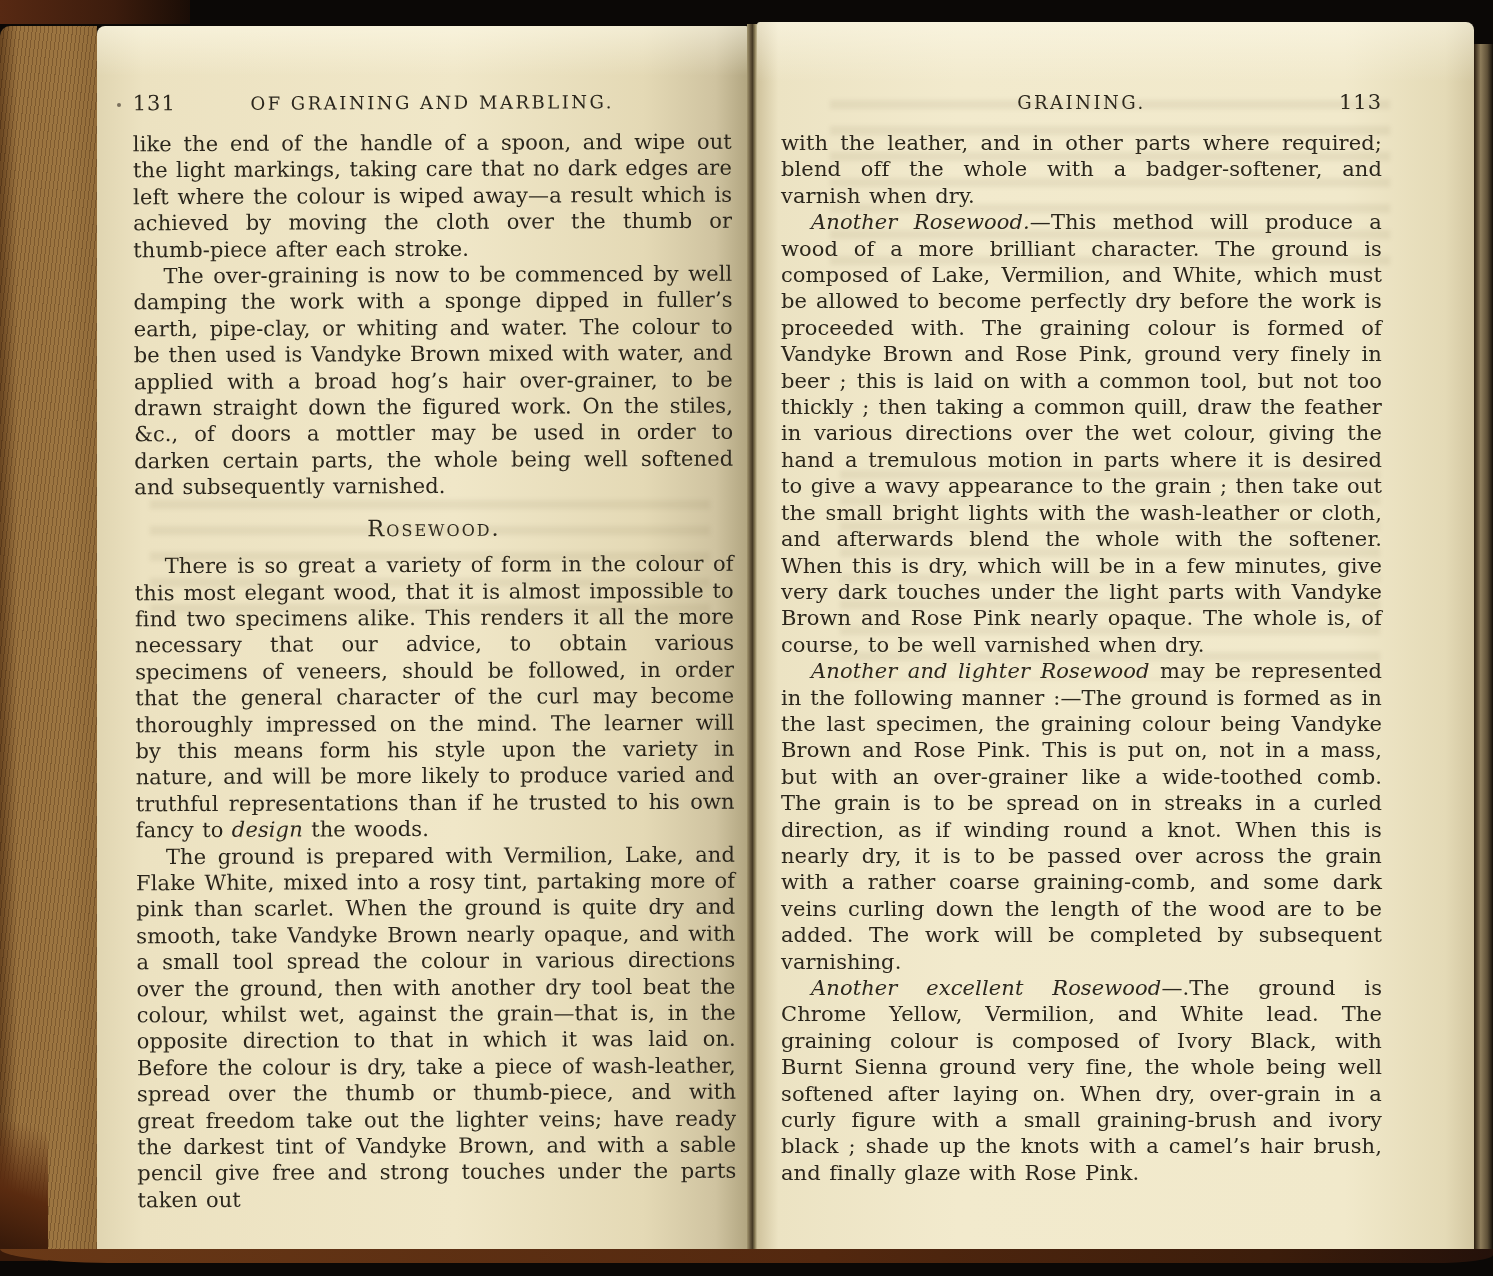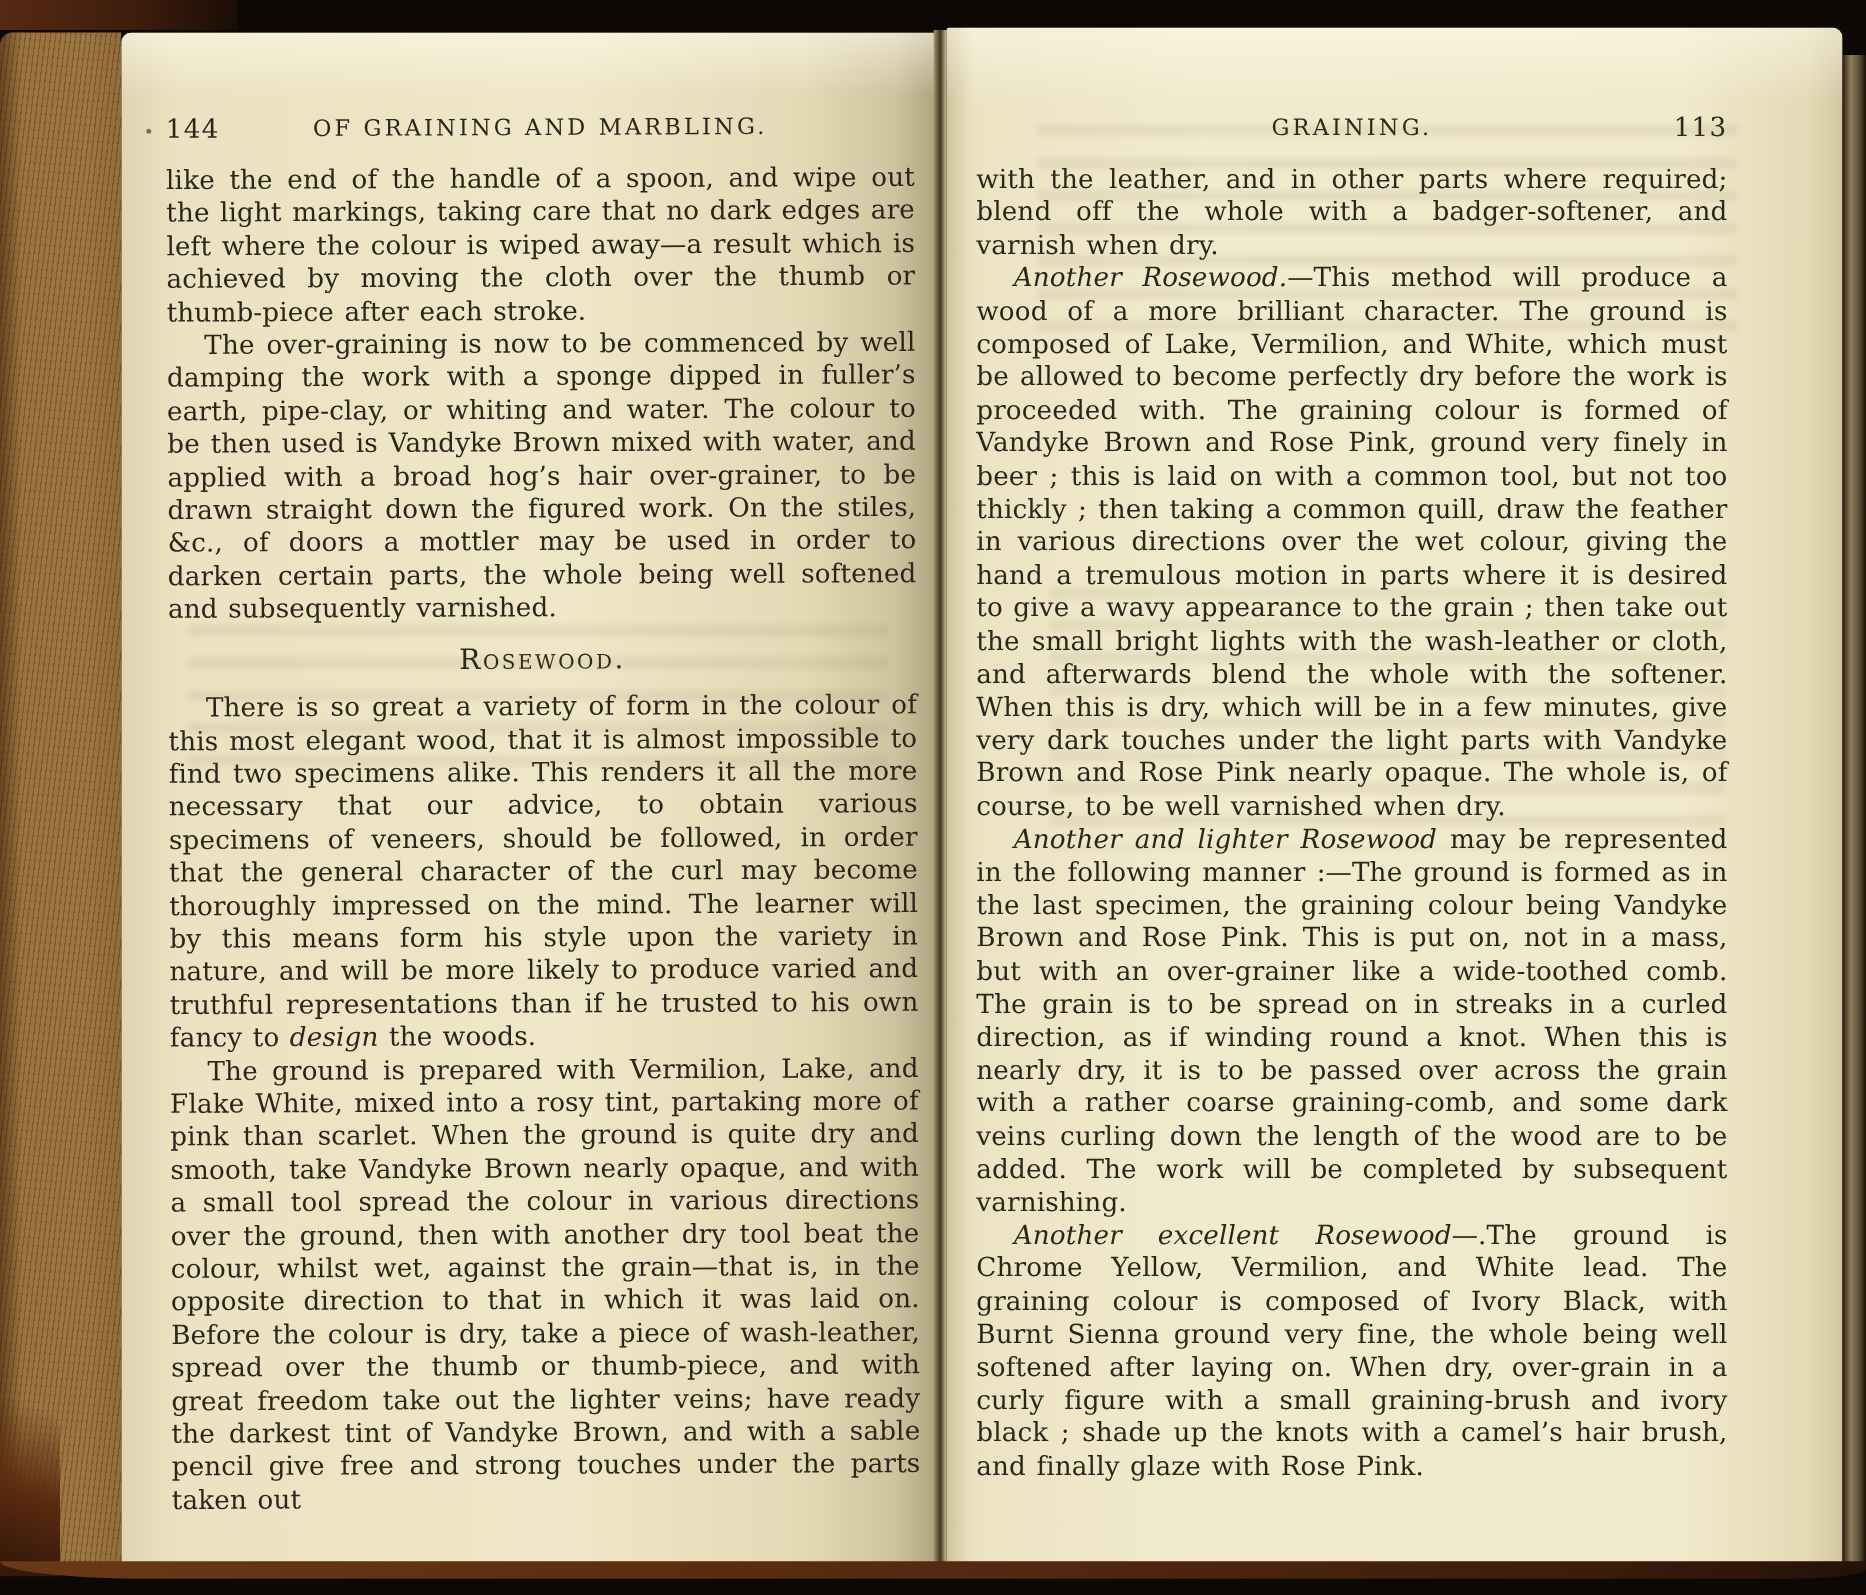--- a/index.html
+++ b/index.html
@@ -72,21 +72,21 @@
 <body>
 
 <div id="scene">
   <div class="cover-top-left"></div>
   <div class="fore-edge-left"></div>
   <div class="fore-edge-right"></div>
 
   <div class="page page-left">
     <div class="page-inner">
       <div class="page-header">
-        <span class="pagenum left">144</span>
+        <span class="pagenum left">131</span>
         <span class="running-title">OF GRAINING AND MARBLING.</span>
       </div>
       <div class="page-body">
           <p class="para"><span>like the end of the handle of a spoon, and wipe out the light markings, taking care that no dark edges are left where the colour is wiped away—a result which is achieved by moving the cloth over the thumb or thumb-piece after each stroke.</span></p>
           <p class="para indent"><span>The over-graining is now to be commenced by well damping the work with a sponge dipped in fuller’s earth, pipe-clay, or whiting and water.  The colour to be then used is Vandyke Brown mixed with water, and applied with a broad hog’s hair over-grainer, to be drawn straight down the figured work.  On the stiles, &amp;c., of doors a mottler may be used in order to darken certain parts, the whole being well softened and subsequently varnished.</span></p>
           <div class="section-heading">Rosewood.</div>
           <p class="para indent"><span>There is so great a variety of form in the colour of this most elegant wood, that it is almost impossible to find two specimens alike.  This renders it all the more necessary that our advice, to obtain various specimens of veneers, should be followed, in order that the general character of the curl may become thoroughly impressed on the mind.  The learner will by this means form his style upon the variety in nature, and will be more likely to produce varied and truthful representations than if he trusted to his own fancy to </span><em>design</em><span> the woods.</span></p>
           <p class="para indent"><span>The ground is prepared with Vermilion, Lake, and Flake White, mixed into a rosy tint, partaking more of pink than scarlet.  When the ground is quite dry and smooth, take Vandyke Brown nearly opaque, and with a small tool spread the colour in various directions over the ground, then with another dry tool beat the colour, whilst wet, against the grain—that is, in the opposite direction to that in which it was laid on.  Before the colour is dry, take a piece of wash-leather, spread over the thumb or thumb-piece, and with great freedom take out the lighter veins; have ready the darkest tint of Vandyke Brown, and with a sable pencil give free and strong touches under the parts taken out</span></p>
         </div>
     </div>

